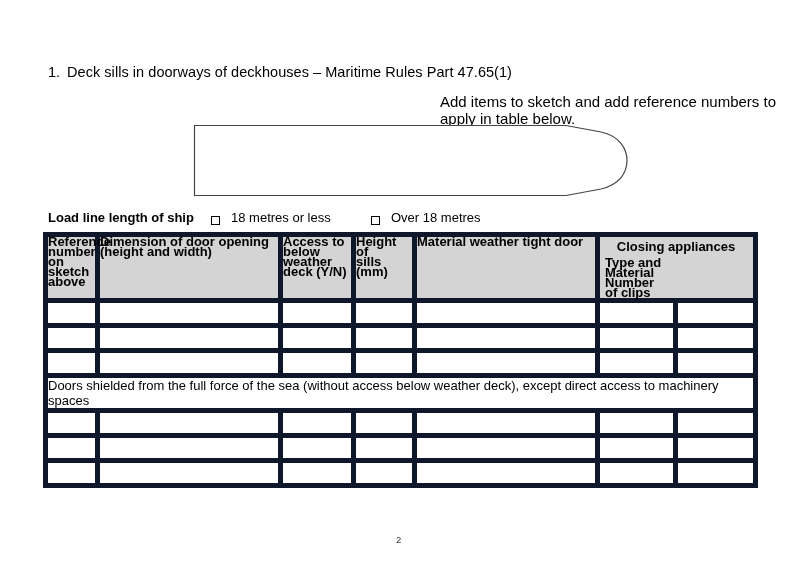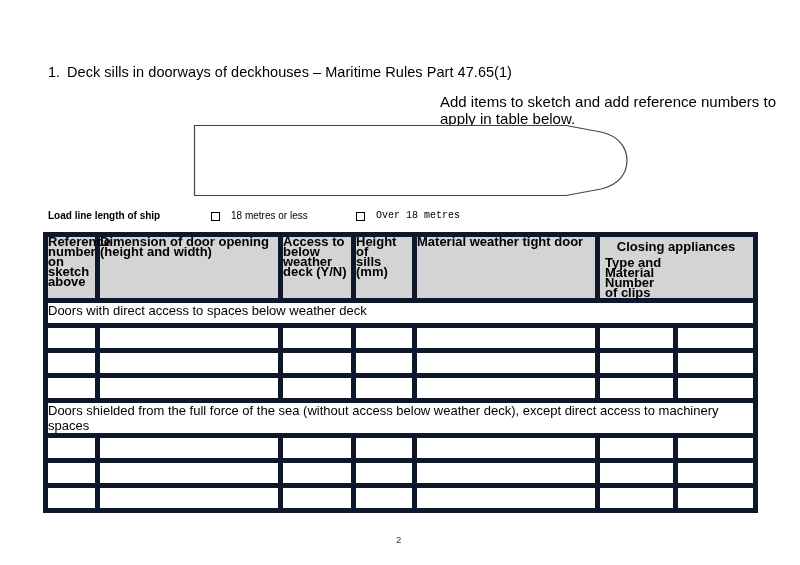--- a/index.html
+++ b/index.html
@@ -14,26 +14,26 @@
   .title .num { display: inline-block; width: 19px; }
   .instruction {
     position: absolute; left: 440px; top: 93px;
     font-size: 15px;
   }
   .sketch {
     position: absolute; left: 193px; top: 124px; width: 438px; height: 73px;
   }
   .loadline {
     position: absolute; left: 48px; top: 210px; width: 700px; height: 16px;
-    font-size: 10px;
+    font-size: 13px;
   }
   .loadline .label { position: absolute; left: 0; top: 0; font-weight: bold; }
   .opt { position: absolute; top: 0; display: flex; align-items: flex-end; }
   .opt.o1 { left: 163px; }
-  .opt.o2 { left: 308px; font-family: Liberation Mono, monospace; }
+  .opt.o2 { left: 323px; }
   .checkbox {
     width: 7px; height: 7px; border: 1.2px solid #000; background: #fff;
     margin-right: 11px; display: inline-block;
   }
   table.grid {
     position: absolute; left: 43px; top: 232px;
     border-collapse: collapse; table-layout: fixed;
     width: 710px;
   }
   table.grid td {
@@ -122,23 +122,20 @@
           <div>Material</div>
         </div>
         <div>
           <div>Number</div>
           <div>of clips</div>
         </div>
       </div>
     </td>
   </tr>
 
-  <tr class="section">
-    <td colspan="7">Doors with direct access to spaces below weather deck</td>
-  </tr>
   <tr class="blank">
     <td></td>
     <td></td>
     <td></td>
     <td></td>
     <td></td>
     <td></td>
     <td></td>
   </tr>
   <tr class="blank">

